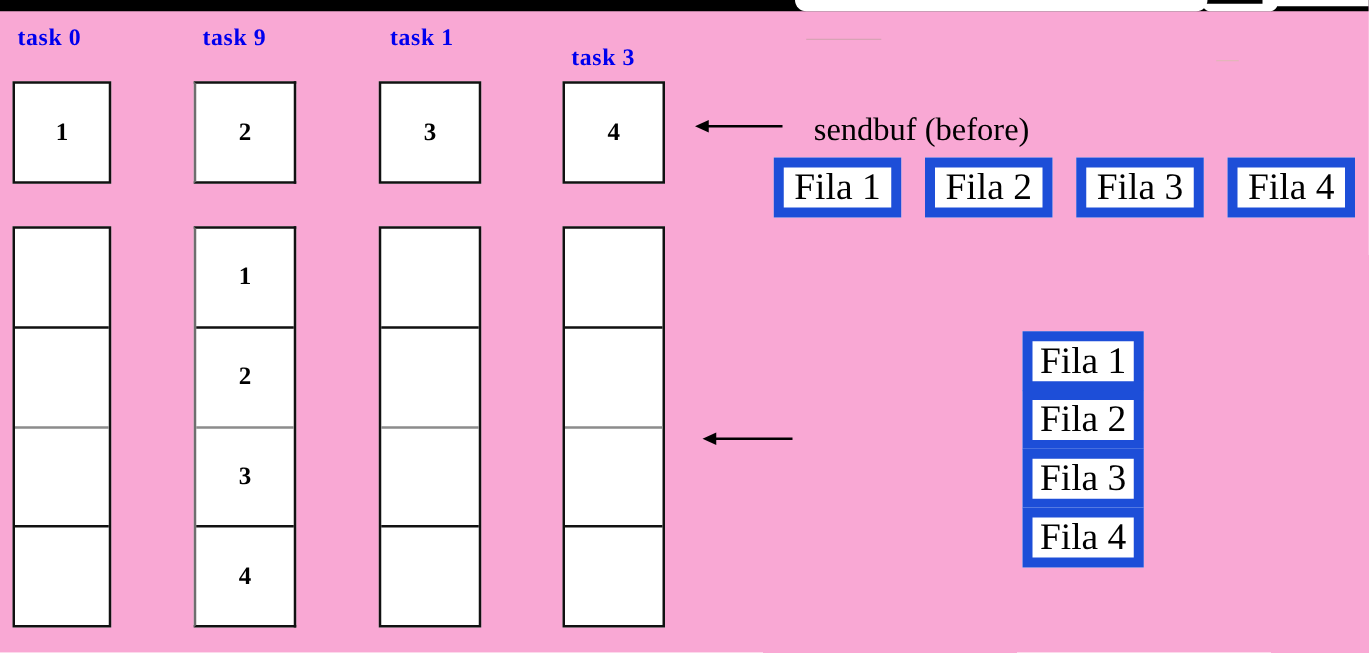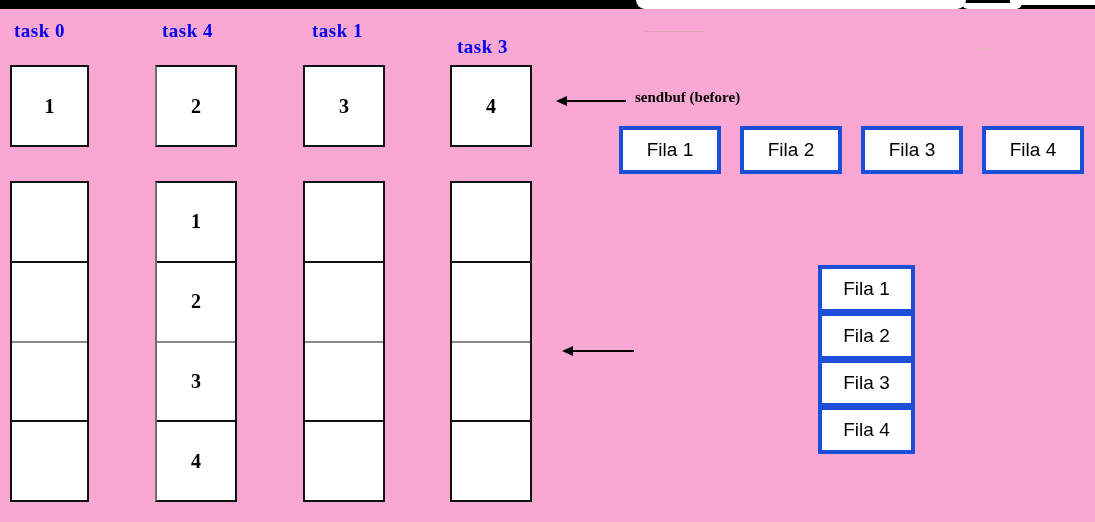--- a/index.html
+++ b/index.html
@@ -104,37 +104,38 @@
   .arrow-head {
     position: absolute;
     width: 0; height: 0;
     border-top: 5px solid transparent;
     border-bottom: 5px solid transparent;
     border-right: 11px solid #000000;
   }
   .buf-caption {
     position: absolute;
     font-family: "Liberation Serif", serif;
-    font-weight: bold;
-    font-size: 15px;
+    font-weight: normal;
+    font-size: 26px;
     color: #000000;
     white-space: nowrap;
+    margin-left: 16px;
   }
 
   
   .fila-box {
     position: absolute;
     box-sizing: border-box;
     background: #ffffff;
-    border: 4px solid #1d4ed8;
+    border: 8px solid #1d4ed8;
     display: flex;
     align-items: center;
     justify-content: center;
-    font-family: Liberation Sans, sans-serif;
-    font-size: 19px;
+    font-family: Liberation Serif, serif;
+    font-size: 30px;
     color: #000000;
     white-space: nowrap;
   }
   .fila-stack {
     position: absolute;
     display: flex;
     flex-direction: column;
   }
   .fila-stack .fila-box {
     position: relative;
@@ -150,21 +151,21 @@
 
   <div class="top-band"></div>
   <div class="band-blob blob-a"></div>
   <div class="band-blob blob-b"></div>
   <div class="band-blob blob-c"></div>
   <div class="band-blob blob-d"></div>
   <div class="blob-trace" style="left:645px;top:31px;width:60px;background:#9a9a7a;"></div>
   <div class="blob-trace" style="left:973px;top:48px;width:18px;background:#b9cf8a;"></div>
 
   <div class="task-label" style="left:14px;top:20px;">task 0</div>
-  <div class="task-label" style="left:162px;top:20px;">task 4</div>
+  <div class="task-label" style="left:162px;top:20px;">task 9</div>
   <div class="task-label" style="left:312px;top:20px;">task 1</div>
   <div class="task-label" style="left:457px;top:36px;">task 3</div>
 
   <div class="cell-box" style="left:10px;top:65px;width:79px;height:82px;">1</div>
   <div class="cell-box soft-left" style="left:155px;top:65px;width:82px;height:82px;">2</div>
   <div class="cell-box" style="left:303px;top:65px;width:82px;height:82px;">3</div>
   <div class="cell-box" style="left:450px;top:65px;width:82px;height:82px;">4</div>
 
   <div class="col-grid" style="left:10px;top:181px;width:79px;height:321px;">
     <div class="grid-cell"></div>

